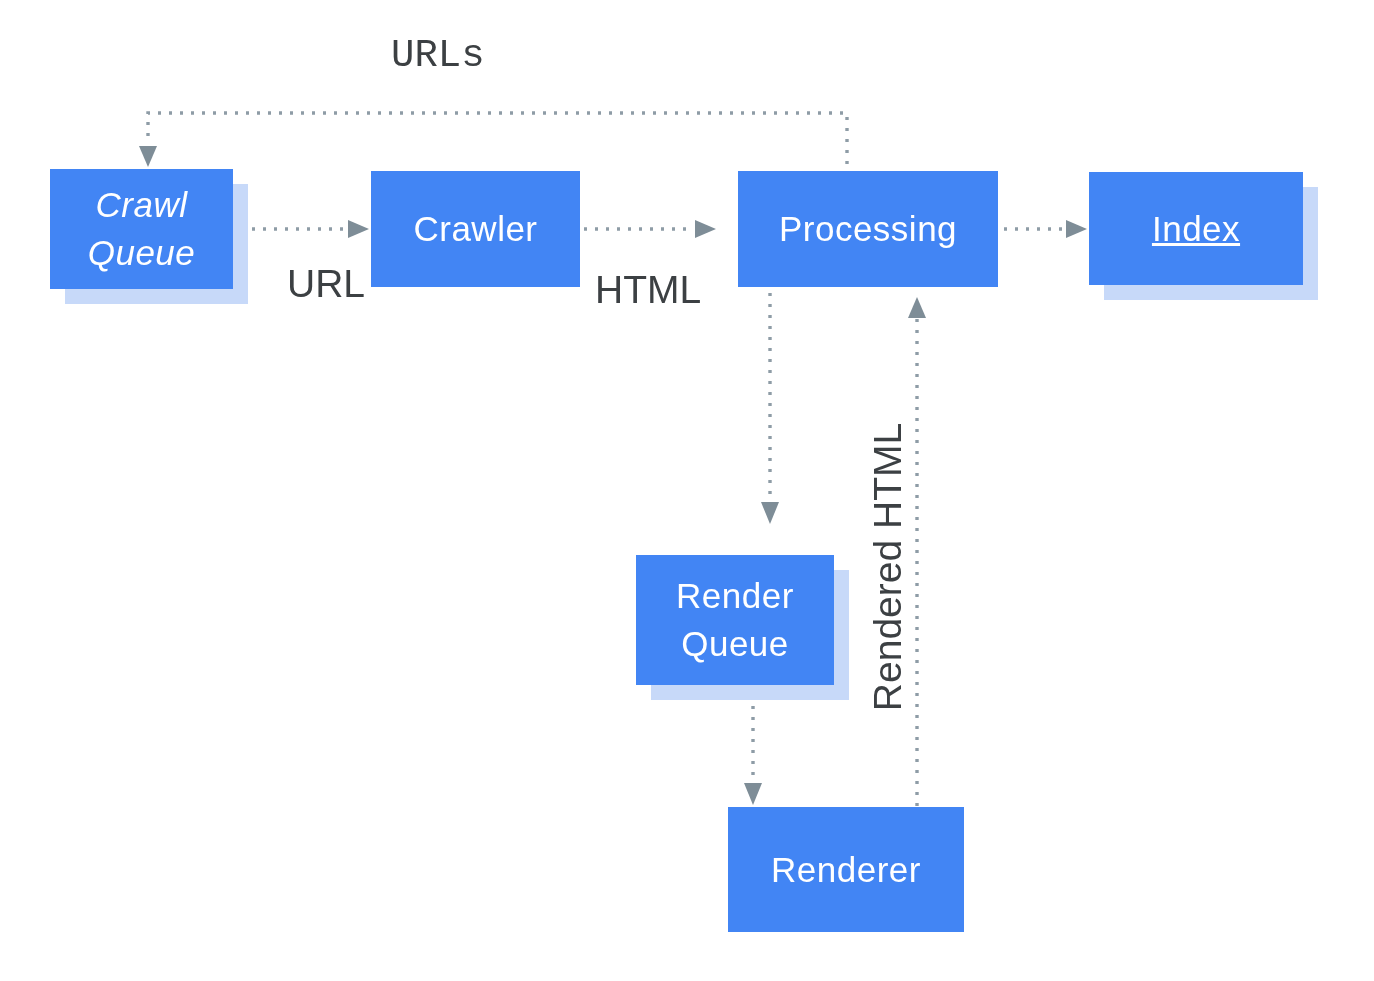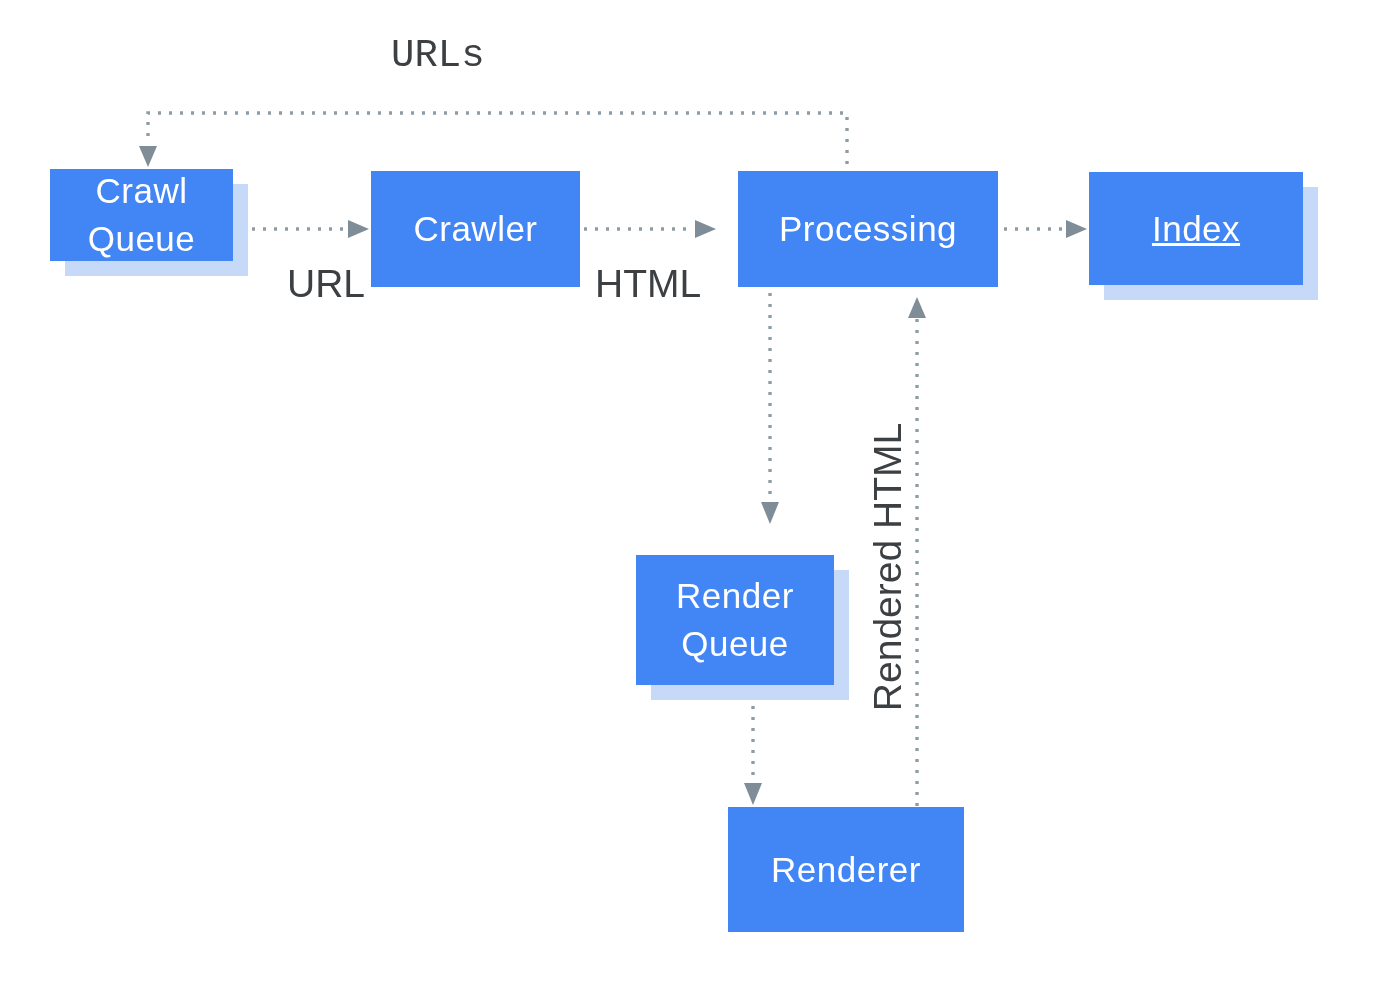--- a/index.html
+++ b/index.html
@@ -94,21 +94,21 @@
       <polygon points="148,167 139,146 157,146"></polygon>
       <polygon points="369,229 348,220 348,238"></polygon>
       <polygon points="716,229 695,220 695,238"></polygon>
       <polygon points="1087,229 1066,220 1066,238"></polygon>
       <polygon points="770,524 761,502 779,502"></polygon>
       <polygon points="753,805 744,783 762,783"></polygon>
       <polygon points="917,297 908,318 926,318"></polygon>
     </g>
   </svg>
 
-  <div class="node has-shadow" style="left:50px; top:169px; width:183px; height:92px;">
+  <div class="node has-shadow" style="left:50px; top:169px; width:183px; height:120px;font-style:italic;">
     <span>Crawl Queue</span>
   </div>
 
   <div class="node" style="left:371px; top:171px; width:209px; height:116px;text-align:center;">
     <span>Crawler</span>
   </div>
 
   <div class="node" style="left:718px; top:171px; width:260px; height:116px;margin-left:20px;">
     <span>Processing</span>
   </div>
@@ -122,17 +122,17 @@
   </div>
 
   <div class="node" style="left:728px; top:807px; width:236px; height:125px;">
     <span>Renderer</span>
   </div>
 
   <div class="edge-label" style="left:391px; top:34px;font-family:Liberation Mono, monospace;">URLs</div>
 
   <div class="edge-label" style="left:287px; top:262px;">URL</div>
 
-  <div class="edge-label" style="left:595px; top:262px;">HTML</div>
+  <div class="edge-label" style="left:595px; top:268px;">HTML</div>
 
   <div class="edge-label vertical" style="left:743px; top:545px;">Rendered HTML</div>
 
 </div>
 
 </body></html>

